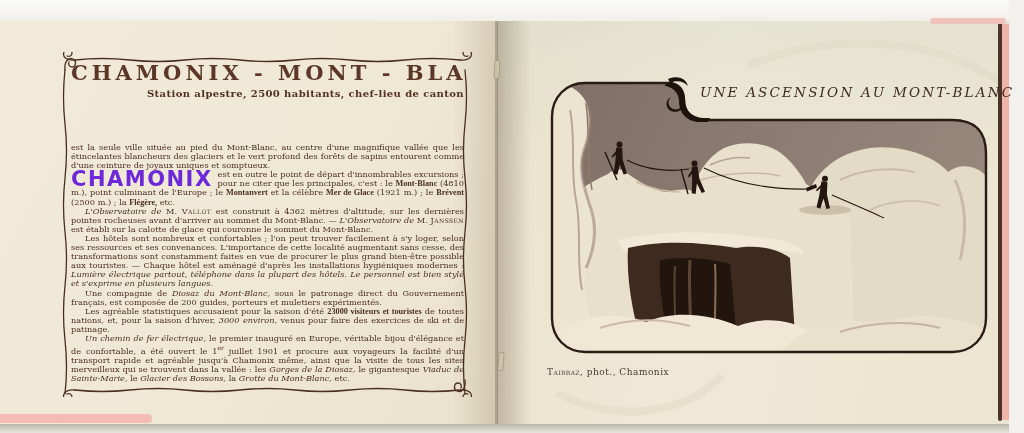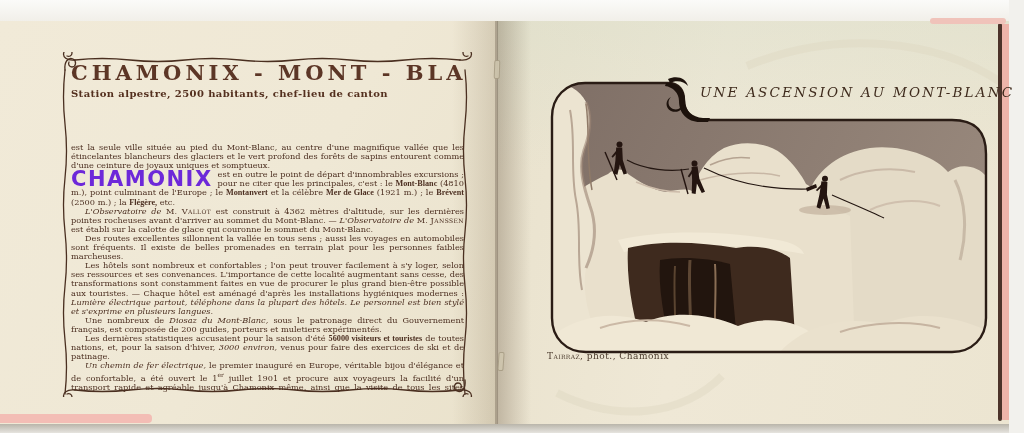--- a/index.html
+++ b/index.html
@@ -27,36 +27,36 @@
   #pink-edge-top{left:930px;top:18px;width:76px;height:6px;background:#f0c3ba;border-radius:3px;}
 
   .staple{width:4px;height:17px;background:#cfc6ae;border:1px solid #a89d85;border-radius:2px;opacity:.9;}
   #staple-top{left:494px;top:60px;transform:rotate(2deg);}
   #staple-bottom{left:498px;top:352px;transform:rotate(4deg);}
 
   
   #border-svg{left:55px;top:52px;}
   #left-content{left:71px;top:60px;width:393px;height:332px;overflow:hidden;color:#4c2f21;}
   #left-title{font-weight:bold;font-size:21px;letter-spacing:4px;text-align:center;color:#5c3626;margin:0;white-space:nowrap;}
-  #left-subtitle{font-weight:bold;font-size:10px;letter-spacing:.4px;text-align:left;color:#54301f;margin:3px 0 4px 0;}
+  #left-subtitle{font-weight:bold;font-size:10px;letter-spacing:.4px;text-align:right;color:#54301f;margin:3px 0 4px 0;}
   #left-body{font-size:8.2px;line-height:9.1px;text-align:justify;}
   .para{margin:0;text-indent:14px;}
   .flush{text-indent:0;margin-top:44px;}
   .p-head{text-indent:0;}
   .headword{float:left;font-family:"DejaVu Sans","Liberation Sans",sans-serif;font-weight:bold;font-size:21px;line-height:18px;letter-spacing:1.5px;padding-right:5px;color:#6d28d9;}
   .rs-b{font-weight:bold;font-family:Liberation Serif, serif;}
   .rs-i{font-style:italic;}
   .rs-sc{font-variant:small-caps;letter-spacing:.4px;}
   .rs-sup{vertical-align:super;font-size:6px;}
 
   
   #watermark-svg{left:497px;top:21px;}
   #photo-svg{left:540px;top:70px;}
   #photo-title{left:700px;top:84px;width:306px;text-align:right;font-style:italic;font-size:13.5px;letter-spacing:2.2px;color:#3e2a1c;white-space:nowrap;}
-  #photo-caption{left:547px;top:351px;font-size:9px;letter-spacing:.5px;color:#4a3a2c;}
+  #photo-caption{left:547px;top:367px;font-size:9px;letter-spacing:.5px;color:#4a3a2c;}
 </style>
 </head>
 <body>
 
 <div id="scan">
 
   <div class="abs" id="top-strip"></div>
   <div class="abs" id="bottom-strip"></div>
   <div class="abs" id="right-strip"></div>
 
@@ -104,24 +104,23 @@
     </g>
   </svg>
 
   <div class="abs" id="left-content">
     <h1 id="left-title">CHAMONIX - MONT - BLANC</h1>
     <h2 id="left-subtitle">Station alpestre, 2500 habitants, chef-lieu de canton</h2>
     <div id="left-body">
       <p class="para flush"><span>est la seule ville située au pied du Mont-Blanc, au centre d'une magnifique vallée que les étincelantes blancheurs des glaciers et le vert profond des forêts de sapins entourent comme d'une ceinture de joyaux uniques et somptueux.</span></p>
       <p class="para p-head"><span class="headword">CHAMONIX</span><span><span>est en outre le point de départ d'innombrables excursions ; pour ne citer que les principales, c'est : le </span><span class="rs-b">Mont-Blanc</span><span> (4810 m.), point culminant de l'Europe ; le </span><span class="rs-b">Montanvert</span><span> et la célèbre </span><span class="rs-b">Mer de Glace</span><span> (1921 m.) ; le </span><span class="rs-b">Brévent</span><span> (2500 m.) ; la </span><span class="rs-b">Flégère,</span><span> etc.</span></span></p>
       <p class="para"><span class="rs-i">L'Observatoire de</span><span> M. </span><span class="rs-sc">Vallot</span><span> est construit à 4362 mètres d'altitude, sur les dernières pointes rocheuses avant d'arriver au sommet du Mont-Blanc. — </span><span class="rs-i">L'Observatoire de</span><span> M. </span><span class="rs-sc">Janssen</span><span> est établi sur la calotte de glace qui couronne le sommet du Mont-Blanc.</span></p>
-      <p class="para"><span>Des routes excellentes sillonnent la vallée en tous sens ; aussi les voyages en automobiles sont fréquents. Il existe de belles promenades en terrain plat pour les personnes faibles marcheuses.</span></p>
       <p class="para"><span>Les hôtels sont nombreux et confortables ; l'on peut trouver facilement à s'y loger, selon ses ressources et ses convenances. L'importance de cette localité augmentant sans cesse, des transformations sont constamment faites en vue de procurer le plus grand bien-être possible aux touristes. — Chaque hôtel est aménagé d'après les installations hygiéniques modernes : </span><span class="rs-i">Lumière électrique partout, téléphone dans la plupart des hôtels. Le personnel est bien stylé et s'exprime en plusieurs langues.</span></p>
-      <p class="para"><span>Une nombreux de </span><span class="rs-i">Diosaz du Mont-Blanc,</span><span> sous le patronage direct du Gouvernement français, est composée de 200 guides, porteurs et muletiers expérimentés.</span></p>
-      <p class="para"><span>Les dernières statistiques accusaient pour la saison d'été </span><span class="rs-b">56000 visiteurs et touristes</span><span> de toutes nations, et, pour la saison d'hiver, </span><span class="rs-i">3000 environ,</span><span> venus pour faire des exercices de ski et de patinage.</span></p>
+      <p class="para"><span>Une compagnie de </span><span class="rs-i">Diosaz du Mont-Blanc,</span><span> sous le patronage direct du Gouvernement français, est composée de 200 guides, porteurs et muletiers expérimentés.</span></p>
+      <p class="para"><span>Les agréable statistiques accusaient pour la saison d'été </span><span class="rs-b">23000 visiteurs et touristes</span><span> de toutes nations, et, pour la saison d'hiver, </span><span class="rs-i">3000 environ,</span><span> venus pour faire des exercices de ski et de patinage.</span></p>
       <p class="para"><span class="rs-i">Un chemin de fer électrique,</span><span> le premier inauguré en Europe, véritable bijou d'élégance et de confortable, a été ouvert le 1</span><span class="rs-sup">er</span><span> juillet 1901 et procure aux voyageurs la facilité d'un transport rapide et agréable jusqu'à Chamonix même, ainsi que la visite de tous les sites merveilleux qui se trouvent dans la vallée : les </span><span class="rs-i">Gorges de la Diosaz,</span><span> le gigantesque </span><span class="rs-i">Viaduc de Sainte-Marie,</span><span> le </span><span class="rs-i">Glacier des Bossons,</span><span> la </span><span class="rs-i">Grotte du Mont-Blanc,</span><span> etc.</span></p>
 
     </div>
   </div>
 
   <svg class="abs" id="photo-svg" width="460" height="300" viewBox="0 0 460 300">
     <defs>
       <linearGradient id="skyg" x1="0" y1="0" x2="1" y2="0.3">
         <stop offset="0" stop-color="#7f6f66"></stop>
           <stop offset="1" stop-color="#97877b"></stop>

